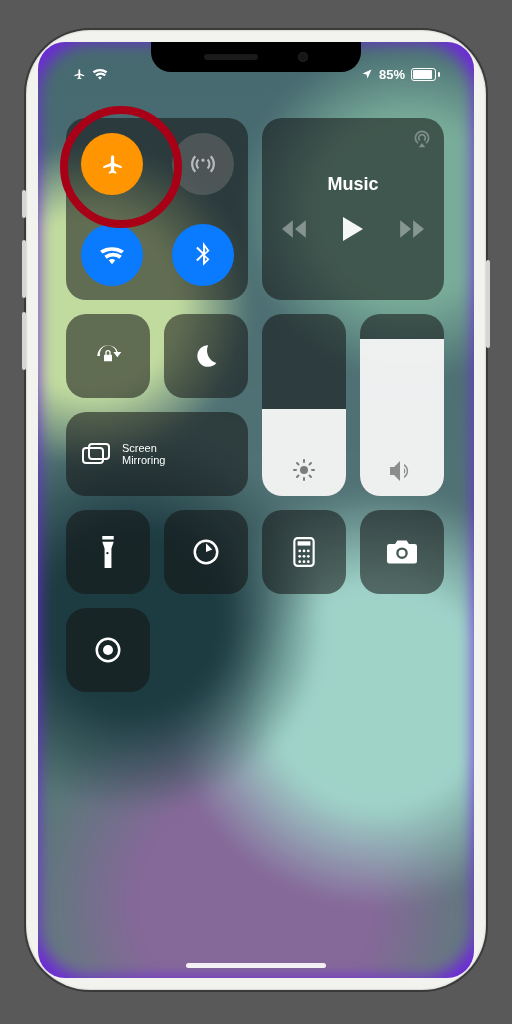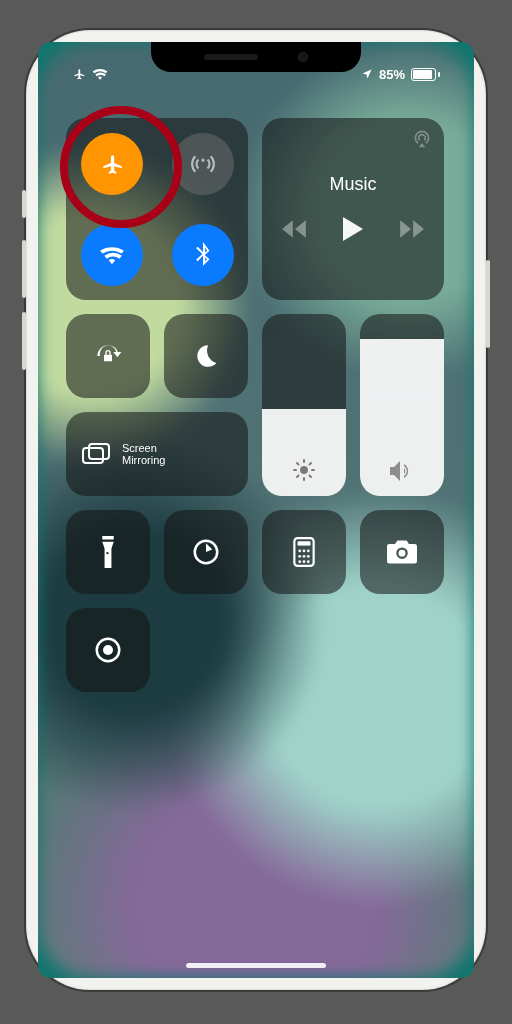--- a/index.html
+++ b/index.html
@@ -9,21 +9,21 @@
     border-radius:64px;background:#f2f2ee;
     box-shadow:0 0 0 2px rgba(0,0,0,.35), inset 0 0 2px rgba(0,0,0,.3);
   }
   .frame .side-btn{position:absolute;background:#d6d6d2;border-radius:2px;}
   .side-btn.b1{left:-4px;top:160px;width:4px;height:28px;}
   .side-btn.b2{left:-4px;top:210px;width:4px;height:58px;}
   .side-btn.b3{left:-4px;top:282px;width:4px;height:58px;}
   .side-btn.b4{right:-4px;top:230px;width:4px;height:88px;}
   .bezel{
     position:absolute;left:12px;top:12px;right:12px;bottom:12px;
-    border-radius:13px;background:#0f766e;overflow:hidden;
+    border-radius:27px;background:#6d28d9;overflow:hidden;
   }
   .screen{
     position:absolute;inset:0;border-radius:54px;overflow:hidden;
     background:
       radial-gradient(circle at 12% 28%, #cbe6a7 0 90px, transparent 160px),
       radial-gradient(circle at 85% 18%, #7fb5a1 0 90px, transparent 170px),
       radial-gradient(circle at 22% 62%, #1f3f46 0 90px, transparent 190px),
       radial-gradient(circle at 78% 70%, #a7ded3 0 110px, transparent 210px),
       radial-gradient(circle at 50% 92%, #8c6ea1 0 120px, transparent 230px),
       linear-gradient(#4a6f76,#61827f);
@@ -60,21 +60,21 @@
   .tile.wide2{width:182px;height:84px;display:flex;align-items:center;gap:12px;padding:0 16px;box-sizing:border-box;}
   
   .conn{display:grid;grid-template-columns:1fr 1fr;grid-template-rows:1fr 1fr;place-items:center;}
   .circle-btn{width:62px;height:62px;border-radius:50%;display:flex;align-items:center;justify-content:center;}
   .circle-btn.orange{background:#ff9500;}
   .circle-btn.dim{background:rgba(120,120,120,.45);}
   .circle-btn.blue{background:#0a7aff;}
   
   .music{display:flex;flex-direction:column;align-items:center;justify-content:center;gap:22px;}
   .music .airplay{position:absolute;top:10px;right:12px;opacity:.55;}
-  .music .title{color:#fff;font-size:18px;font-weight:400;}
+  .music .title{color:#fff;font-size:18px;font-weight:700;}
   .music .controls{display:flex;align-items:center;gap:34px;opacity:.95;}
   .music .controls .dim{opacity:.4;}
   
   .slider{width:84px;height:182px;border-radius:20px;overflow:hidden;background:rgba(18,18,18,.55);position:relative;}
   .slider .fill{position:absolute;left:0;right:0;bottom:0;background:rgba(255,255,255,.92);}
   .slider .mark{position:absolute;left:0;right:0;display:flex;justify-content:center;color:#7b7b7b;}
   .slider.brightness .fill{height:48%;}
   .slider.brightness .mark{bottom:14px;}
   .slider.volume .fill{height:86%;}
   .slider.volume .mark{bottom:14px;}

